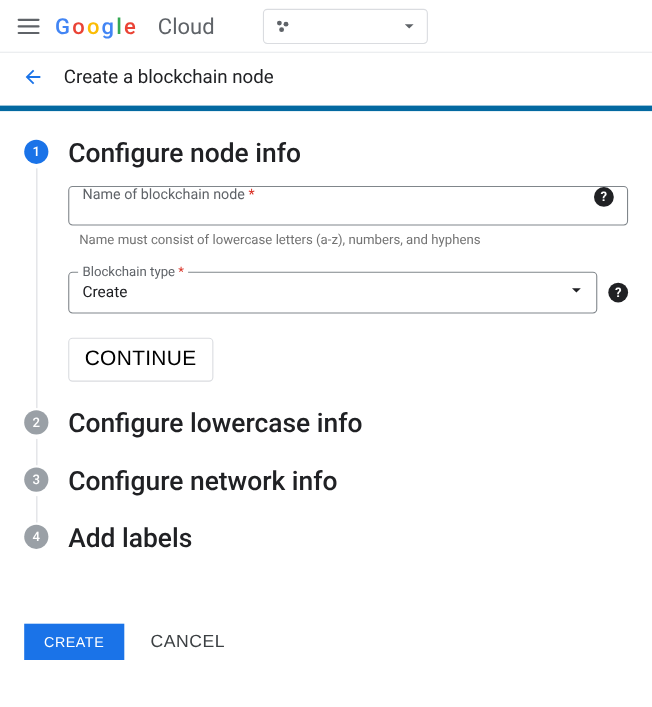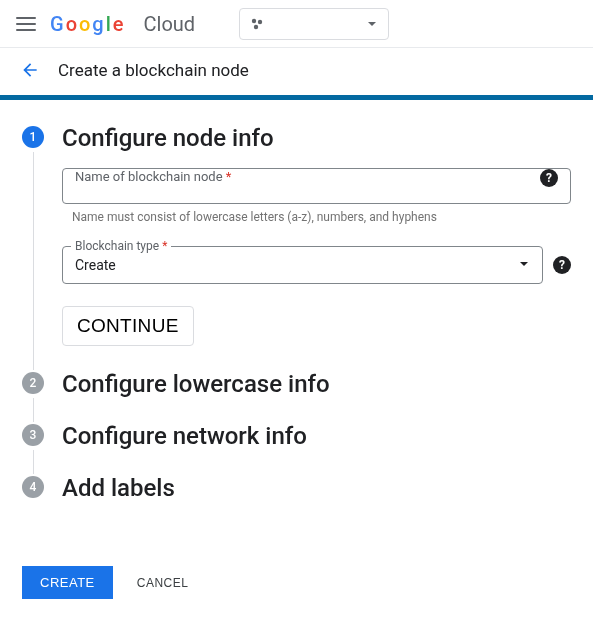--- a/index.html
+++ b/index.html
@@ -50,21 +50,21 @@
     .select-field { position: relative; border: 1px solid #80868b; border-radius: 4px; flex: 1; cursor: pointer; }
     .select-label { position: absolute; top: -8px; left: 8px; background: #fff; padding: 0 4px; font-size: 12px; color: #5f6368; }
     .select-inner { display: flex; align-items: center; justify-content: space-between; padding: 8px 12px; height: 36px; }
     .select-value { font-size: 14px; color: #202124; }
     
     .continue-btn { display: inline-block; margin-top: 22px; padding: 8px 14px; border: 1px solid #dadce0; border-radius: 4px; background: #fff; color: #000000; font-size: 19px; font-weight: 500; letter-spacing: 0.3px; cursor: pointer; }
     
     
     .actions { display: flex; align-items: center; gap: 24px; padding: 0 22px; margin-top: 34px; }
     .btn-primary { background: #1a73e8; color: #fff; border: none; border-radius: 0; padding: 9px 18px; font-size: 13px; font-weight: 500; letter-spacing: 0.5px; cursor: pointer; }
-    .btn-text { background: none; border: none; color: #3c4043; font-size: 12px; font-weight: 500; letter-spacing: 0.5px; cursor: pointer; }
+    .btn-text { background: none; border: none; color: #3c4043; font-size: 16px; font-weight: 500; letter-spacing: 0.5px; cursor: pointer; }
     
     .placeholder-wrap { color: #5f6368; font-size: 13px; }
   </style>
 </head>
 <body>
 
 <div class="topbar">
   <div class="menu-icon">
     <span></span>
       <span></span>

